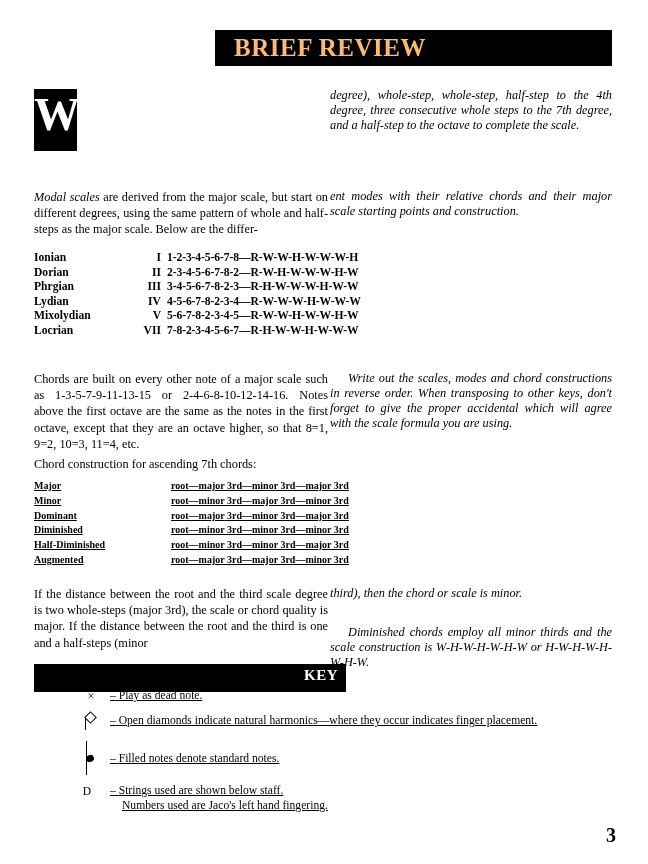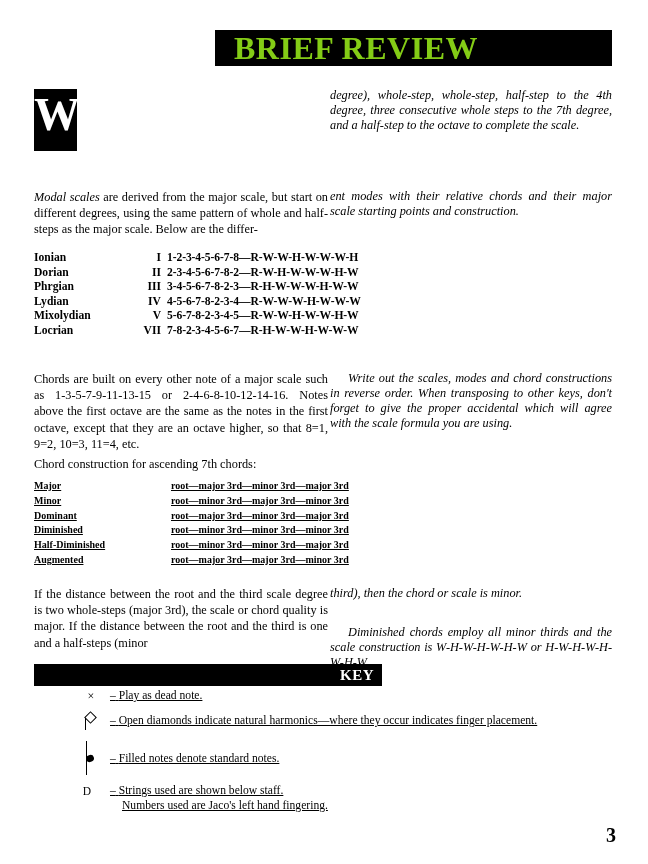--- a/index.html
+++ b/index.html
@@ -28,24 +28,24 @@
     left: 215px;
     top: 30px;
     width: 397px;
     height: 36px;
     background: #000000;
   }
   .banner-text {
     position: absolute;
     left: 19px;
     top: 3px;
-    color: #84cc16;
+    color: #fdba74;
     font-family: "Liberation Serif", "DejaVu Serif", serif;
     font-weight: bold;
-    font-size: 32px;
+    font-size: 25px;
     letter-spacing: 0.5px;
     line-height: 30px;
     white-space: nowrap;
   }
 
   
   .col-left {
     position: absolute;
     left: 34px;
     width: 294px;
@@ -139,23 +139,22 @@
   
   #quality-left { top: 586px; }
   #quality-right { top: 586px; }
 
   
   .key-banner {
     position: absolute;
     left: 34px;
     top: 664px;
     width: 312px;
-    height: 22px;
+    height: 28px;
     background: #000000;
-    padding-left: 36px;
   }
   .key-banner-text {
     position: absolute;
     right: 8px;
     top: 1px;
     color: #ffffff;
     font-weight: bold;
     font-size: 15px;
     line-height: 20px;
     letter-spacing: 0.5px;

